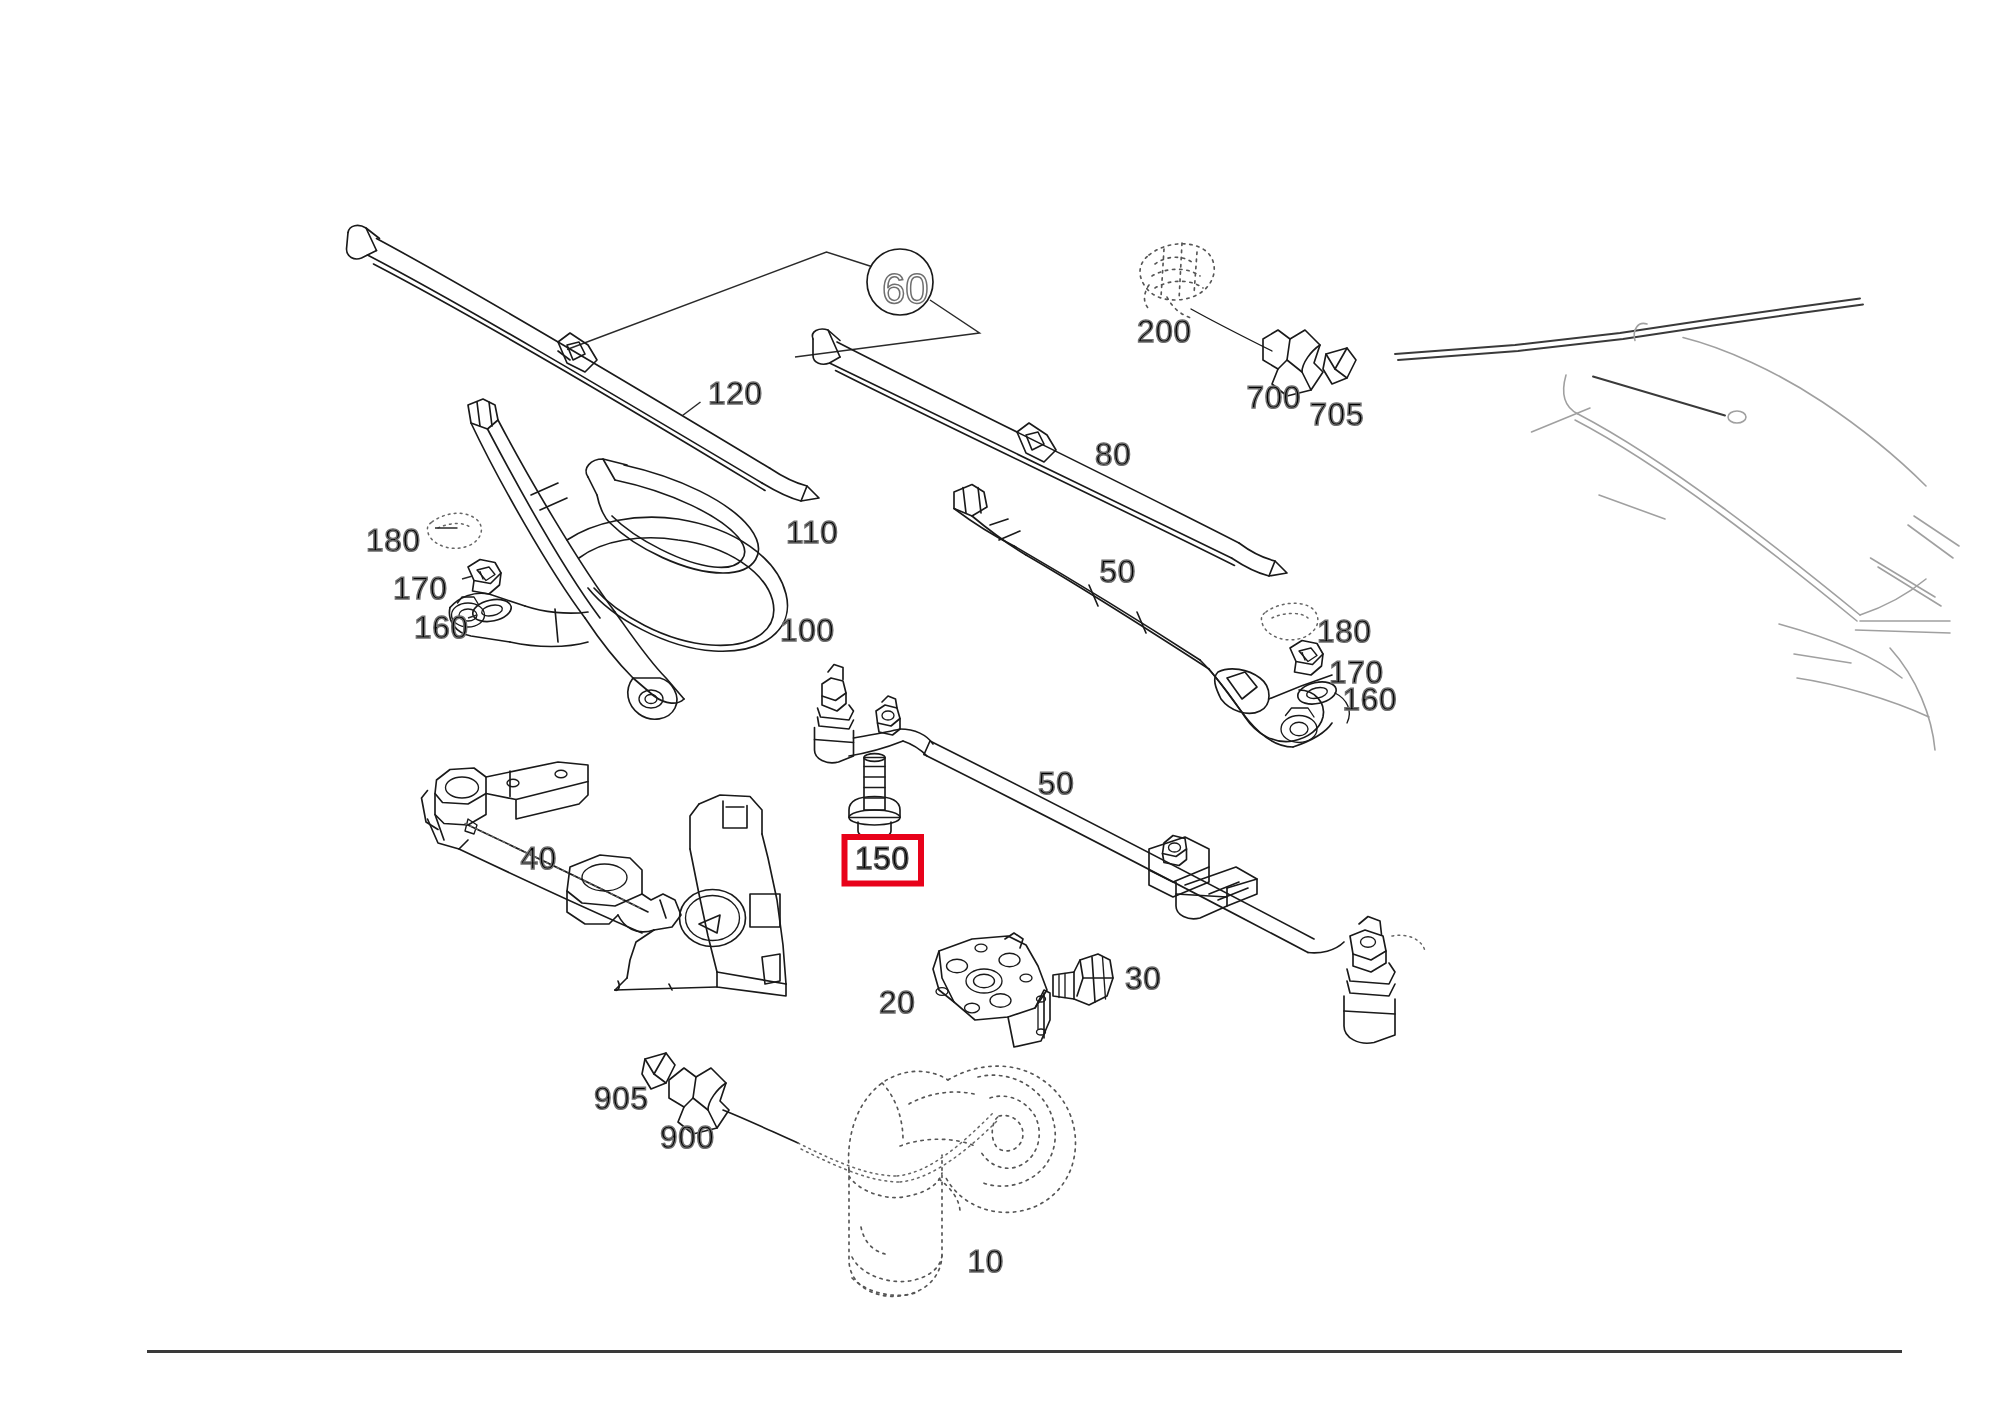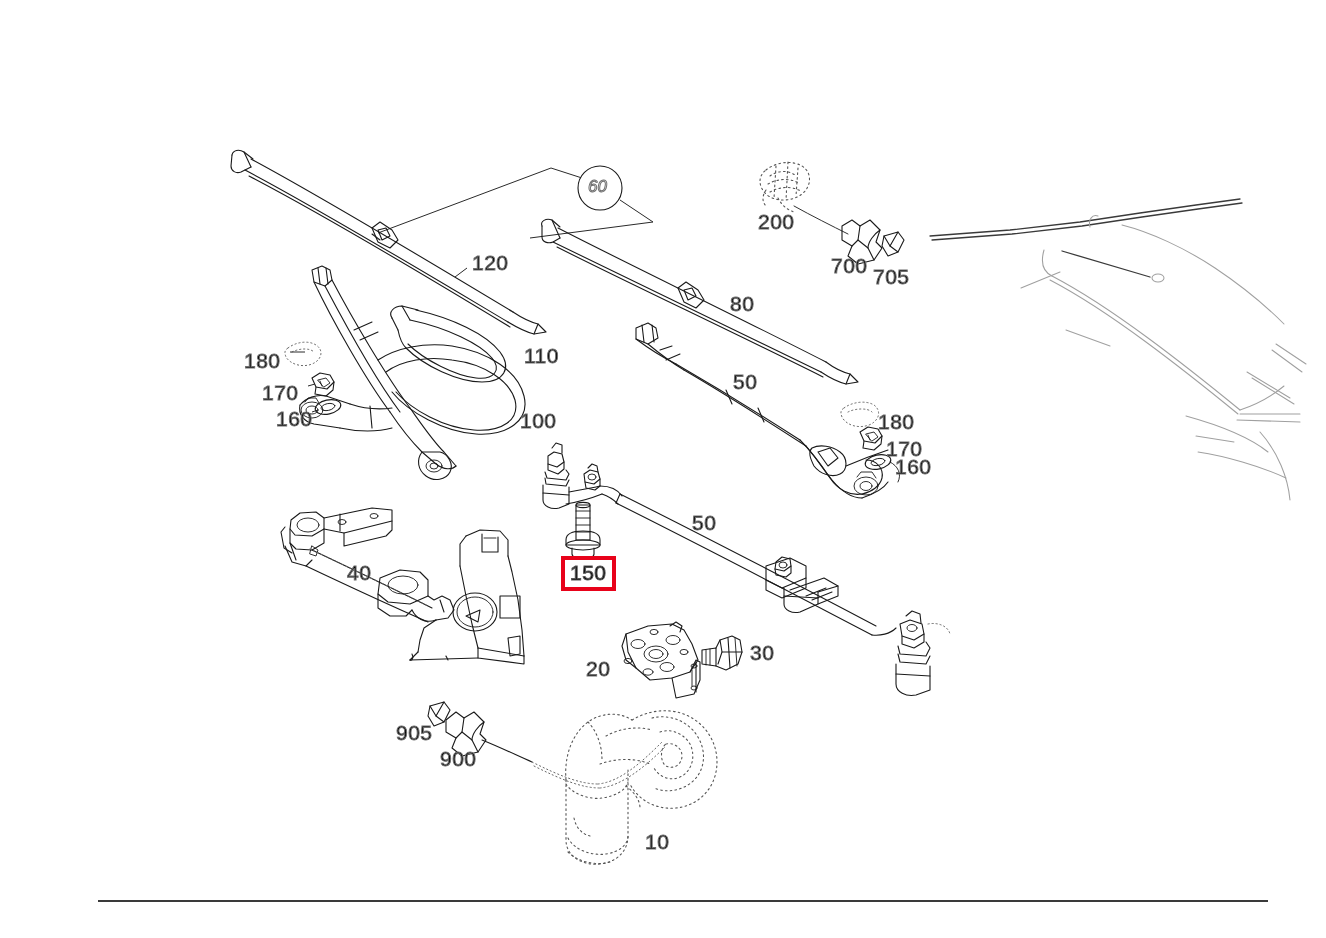--- a/index.html
+++ b/index.html
@@ -41,27 +41,26 @@
   .part-label.highlighted {
     background: #ffffff;
     border: 4px solid #e8021a;
     padding: 2px 5px 4px 5px;
     -webkit-text-stroke: 1px #555555;
     text-stroke: 1px #555555;
   }
   .callout-num {
     position: absolute;
     font-family: "Liberation Sans", sans-serif;
-    font-size: 17px;
+    font-size: 28px;
     color: #ffffff;
     -webkit-text-stroke: 1px #6f6f6f;
     text-stroke: 1px #6f6f6f;
     white-space: nowrap;
     user-select: none;
-    font-style: italic;
   }
   .footer-rule {
     position: absolute;
     background: #3a3a3a;
     height: 2px;
   }
 </style>
 </head>
 <body>
 

